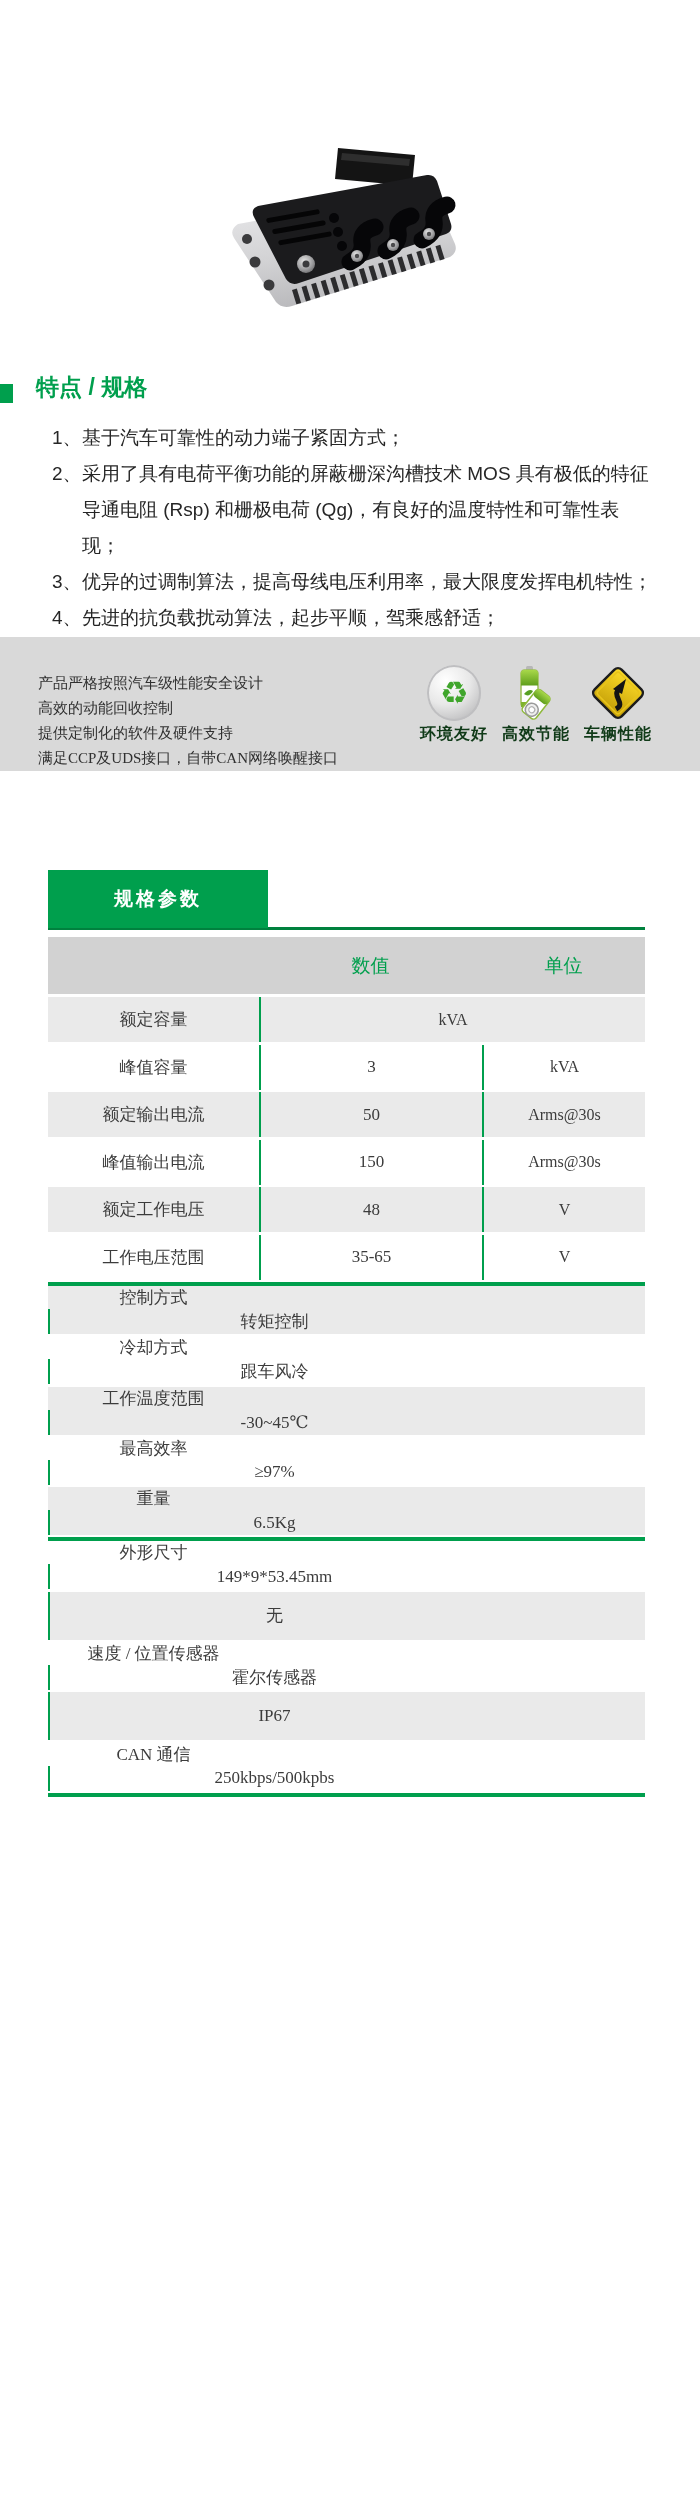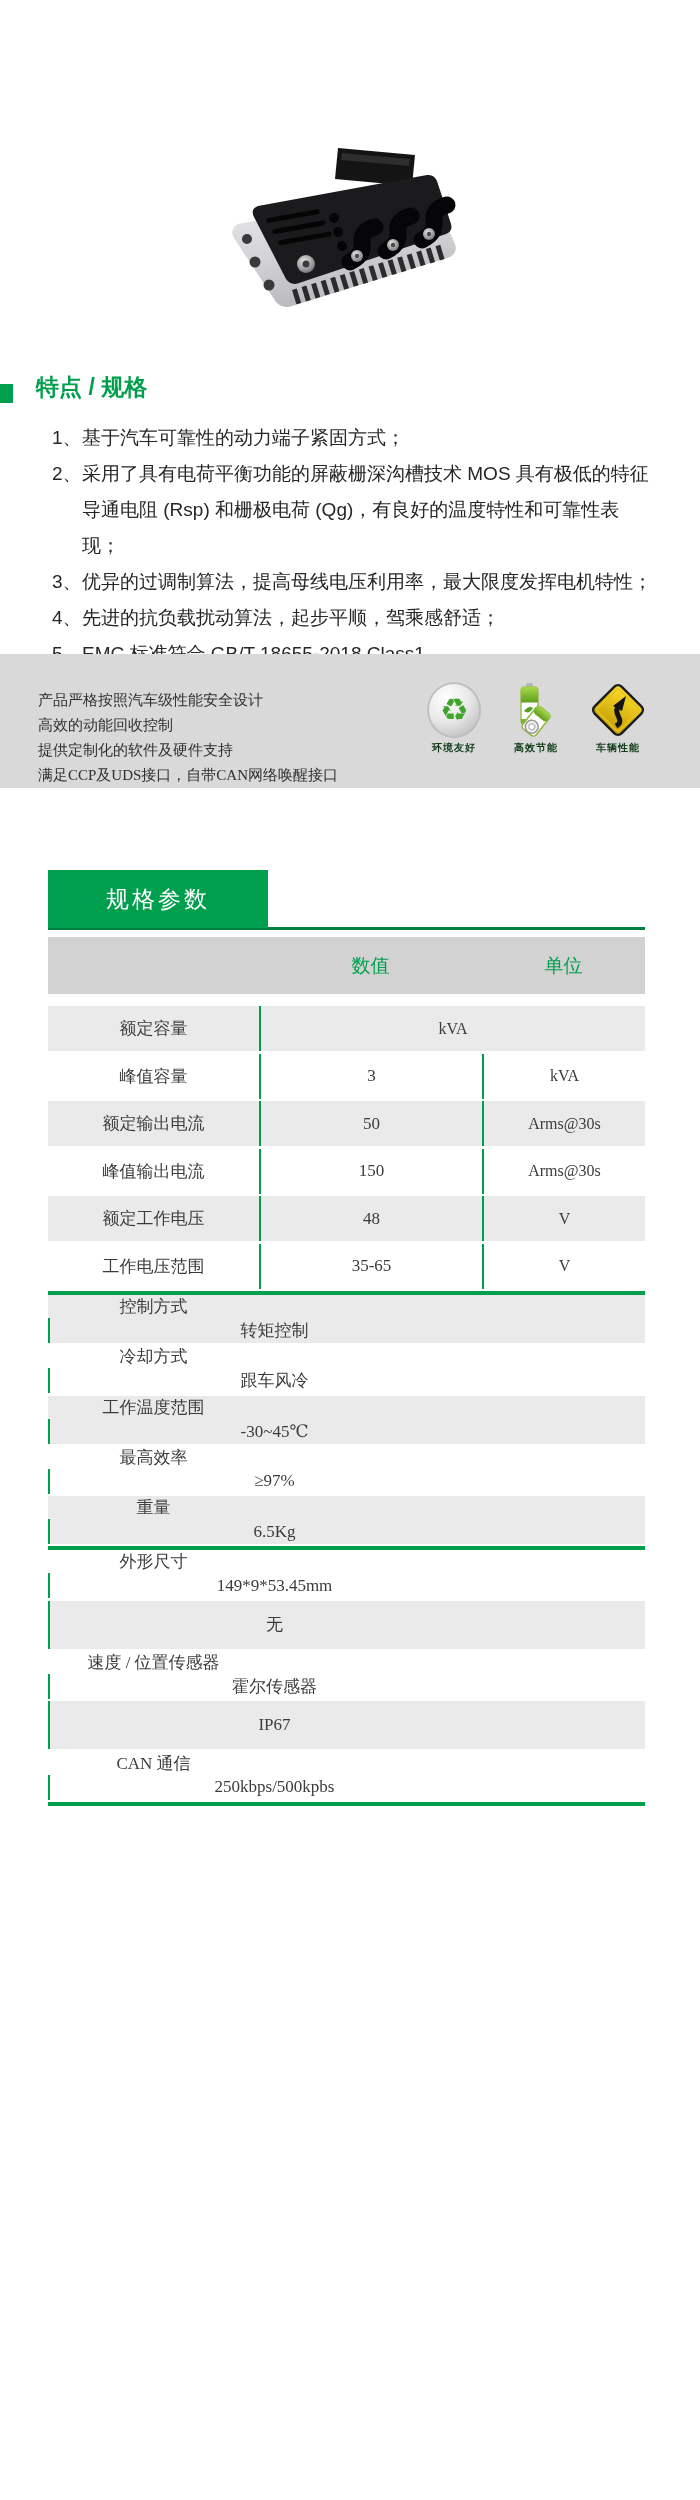--- a/index.html
+++ b/index.html
@@ -21,43 +21,43 @@
   .product{position:absolute;left:222px;top:138px;width:245px;height:190px;}
 
   
   .feat-marker{position:absolute;left:0;top:384px;width:13px;height:19px;background:var(--green);}
   .feat-heading{position:absolute;left:36px;top:372px;font-size:23px;font-weight:bold;color:var(--green);}
   .features{position:absolute;left:52px;top:420px;width:600px;font-size:19px;line-height:36px;color:#262626;}
   .feat{position:relative;padding-left:30px;}
   .feat .num{position:absolute;left:0;top:0;}
 
   
-  .graybox{position:absolute;left:0;top:654px;width:700px;height:134px;background:var(--graybox);}
+  .graybox{position:absolute;left:0;top:637px;width:700px;height:134px;background:var(--graybox);}
   .hl-lines{position:absolute;left:38px;top:34px;font-family:"Liberation Serif","DejaVu Serif",serif;
             font-size:15px;line-height:25px;color:#303030;white-space:nowrap;}
   .badges{position:absolute;left:413px;top:26px;display:flex;}
   .badge{width:82px;text-align:center;}
   .badge .glyph{height:60px;display:flex;align-items:center;justify-content:center;}
-  .badge .lbl{margin-top:1px;font-size:10px;font-weight:bold;color:#103A18;
+  .badge .lbl{margin-top:1px;font-size:16px;font-weight:bold;color:#103A18;
               font-family:"Liberation Serif","DejaVu Serif",serif;letter-spacing:1px;}
   .recycle-badge{width:54px;height:56px;border-radius:50%;
       background:radial-gradient(circle at 35% 28%,#ffffff 0%,#e8e8e8 45%,#a9a9ab 100%);
       box-shadow:inset 0 0 0 2px #bfbfc1;display:flex;align-items:center;justify-content:center;}
   .recycle-badge span{font-size:32px;line-height:1;color:#3FA52B;font-family:"DejaVu Sans",sans-serif;}
 
   
   .spec-head{position:absolute;left:48px;top:870px;width:220px;height:58px;background:var(--green);
-             color:#fff;font-size:23px;font-weight:normal;letter-spacing:3px;
+             color:#fff;font-size:19px;font-weight:bold;letter-spacing:3px;
              display:flex;align-items:center;justify-content:center;}
   .spec-underline{position:absolute;left:48px;top:927px;width:597px;height:3px;background:var(--line-green);}
 
   
   .spec-table{position:absolute;left:48px;top:937px;width:597px;
               font-family:"Liberation Serif","DejaVu Serif",serif;color:#3C3C3C;font-size:17px;}
-  .thead{display:flex;height:57px;background:var(--thead);margin-bottom:12px;}
+  .thead{display:flex;height:57px;background:var(--thead);margin-bottom:3px;}
   .thead .hc{display:flex;align-items:center;justify-content:center;color:var(--green);font-size:19px;}
   .hc1{width:211px;}
   .hc2{width:223px;}
   .hc3{flex:1;}
   .trow{display:flex;}
   .trow.shaded{background:var(--shade);}
   .c1{width:211px;display:flex;align-items:center;justify-content:center;}
   .c2{width:221px;border-left:2px solid var(--green);display:flex;align-items:center;justify-content:center;}
   .c3{flex:1;border-left:2px solid var(--green);display:flex;align-items:center;justify-content:center;font-size:16px;}
   .cwide{flex:1;border-left:2px solid var(--green);display:flex;align-items:center;justify-content:center;

